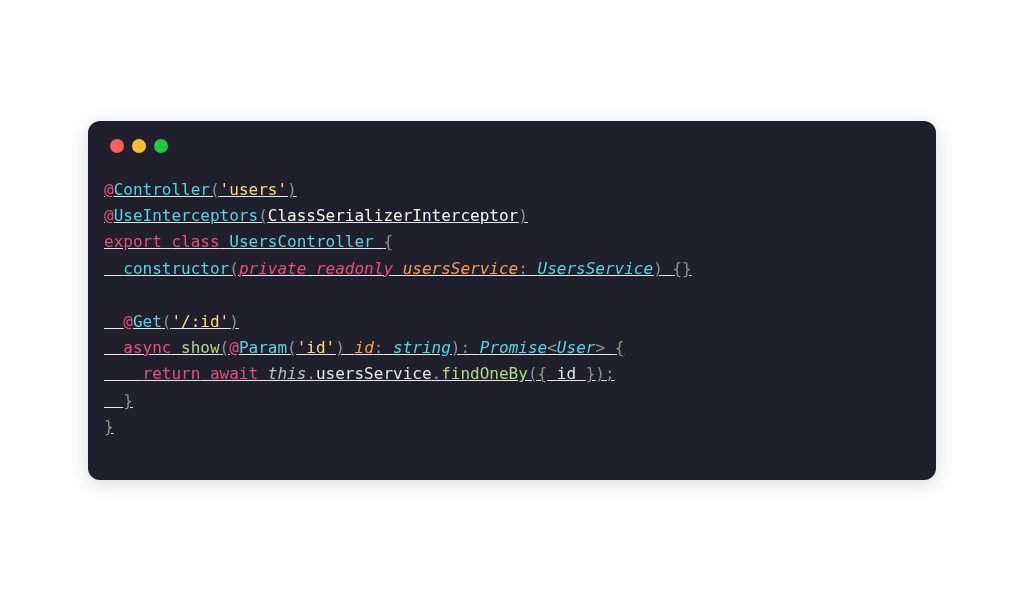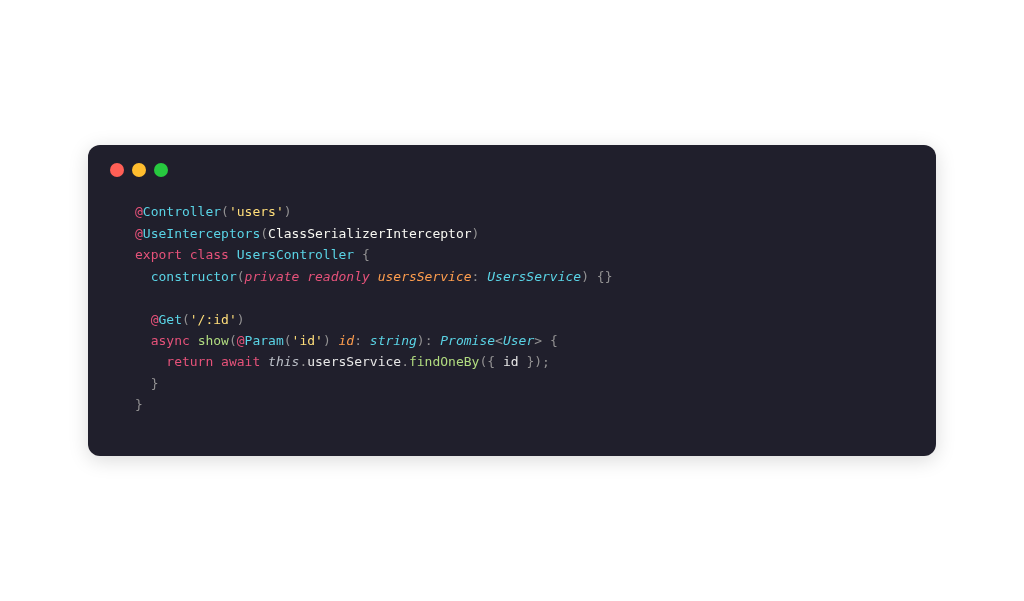--- a/index.html
+++ b/index.html
@@ -37,25 +37,26 @@
       width: 14px;
       height: 14px;
       border-radius: 50%;
     }
     
     .dot-red { background: #ff5f56; }
     .dot-yellow { background: #ffbd2e; }
     .dot-green { background: #27c93f; }
     
     .code-content {
-      padding: 24px 30px 40px 47px;
-      font-size: 13px;
+      padding: 24px 30px 40px 16px;
+      font-size: 16px;
       line-height: 1.65;
       white-space: pre;
       color: #e8e8e8;
+      text-decoration: underline;
     }
     
     .tok-decorator { color: #e6527a; }
     .tok-fn-call { color: #5ad4e6; }
     .tok-paren { color: #939293; }
     .tok-brace { color: #939293; }
     .tok-string { color: #ffde7a; }
     .tok-keyword { color: #e6527a; }
     .tok-keyword-mod { color: #e6527a; font-style: italic; }
     .tok-class-name { color: #5ad4e6; }

